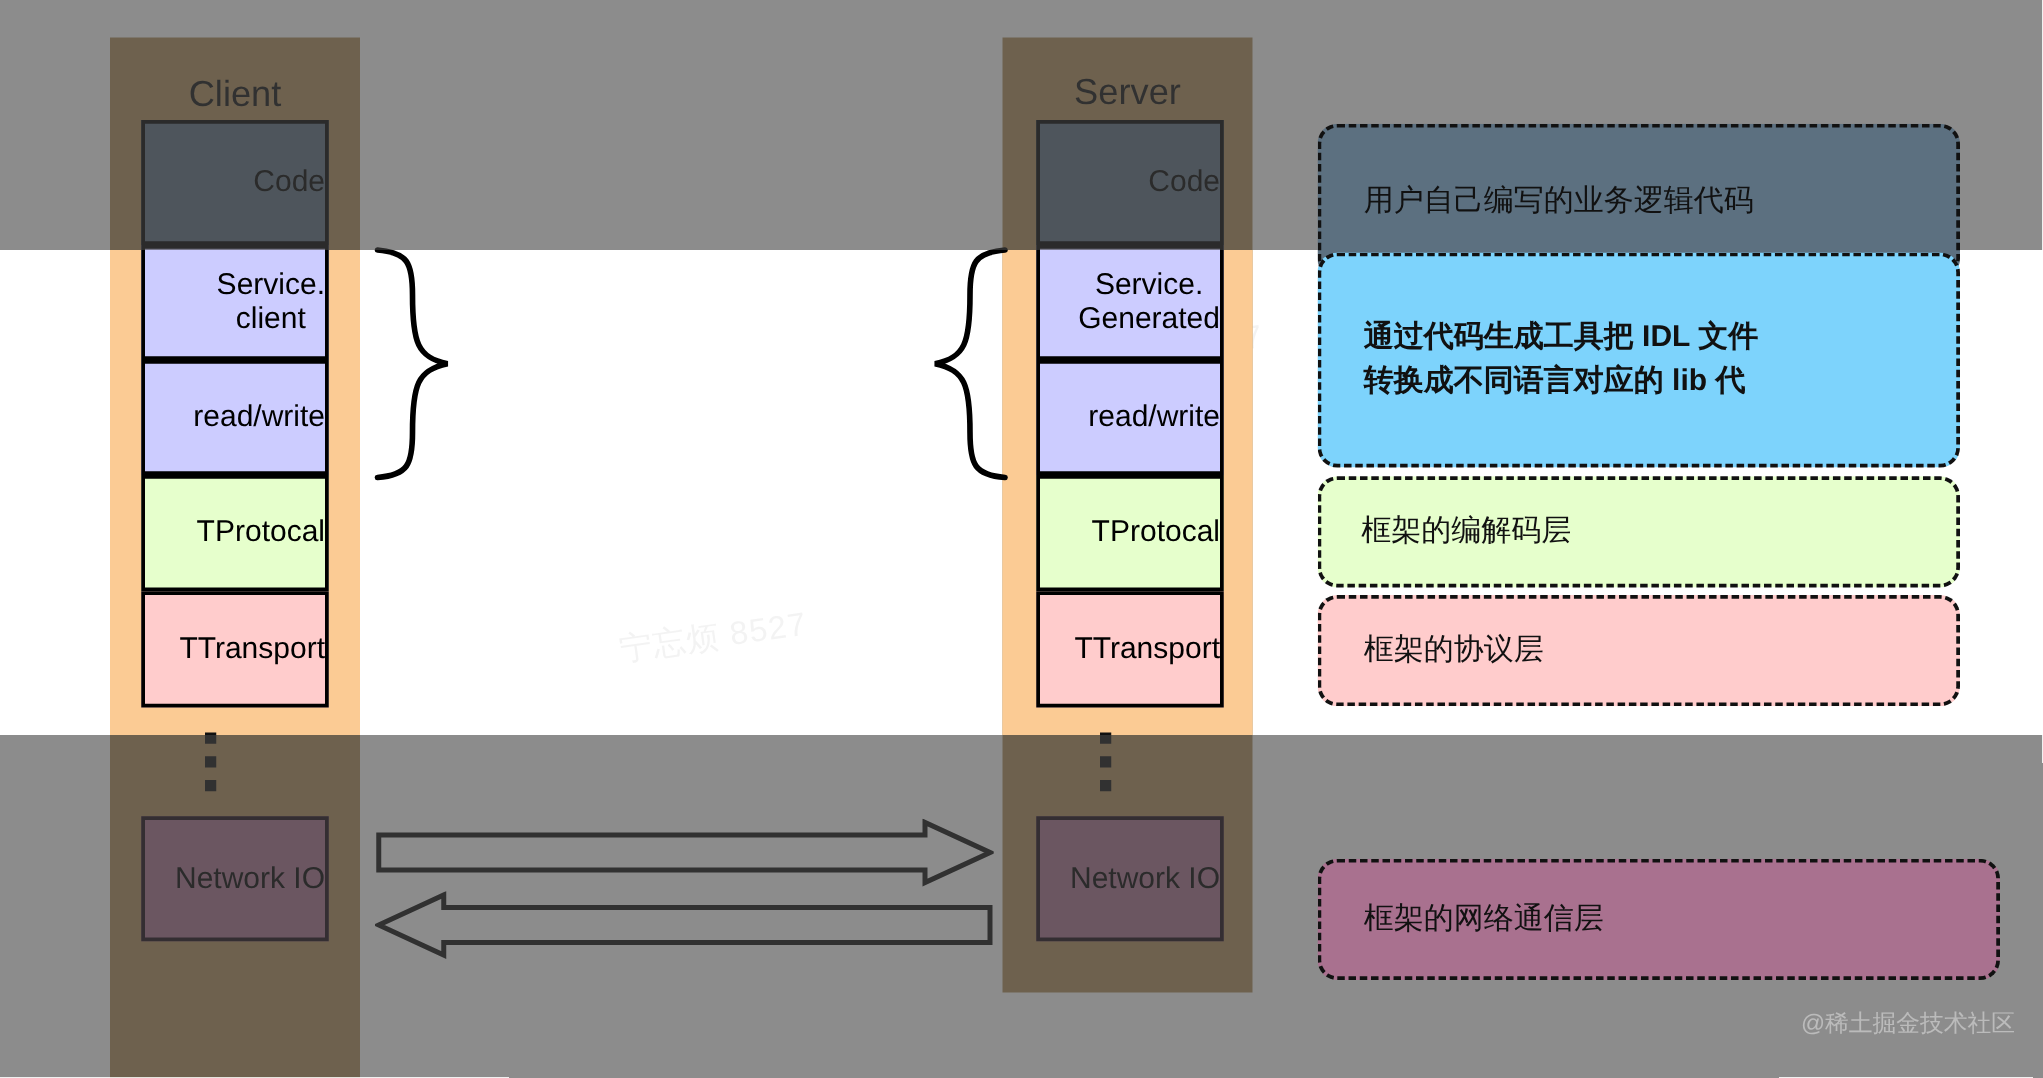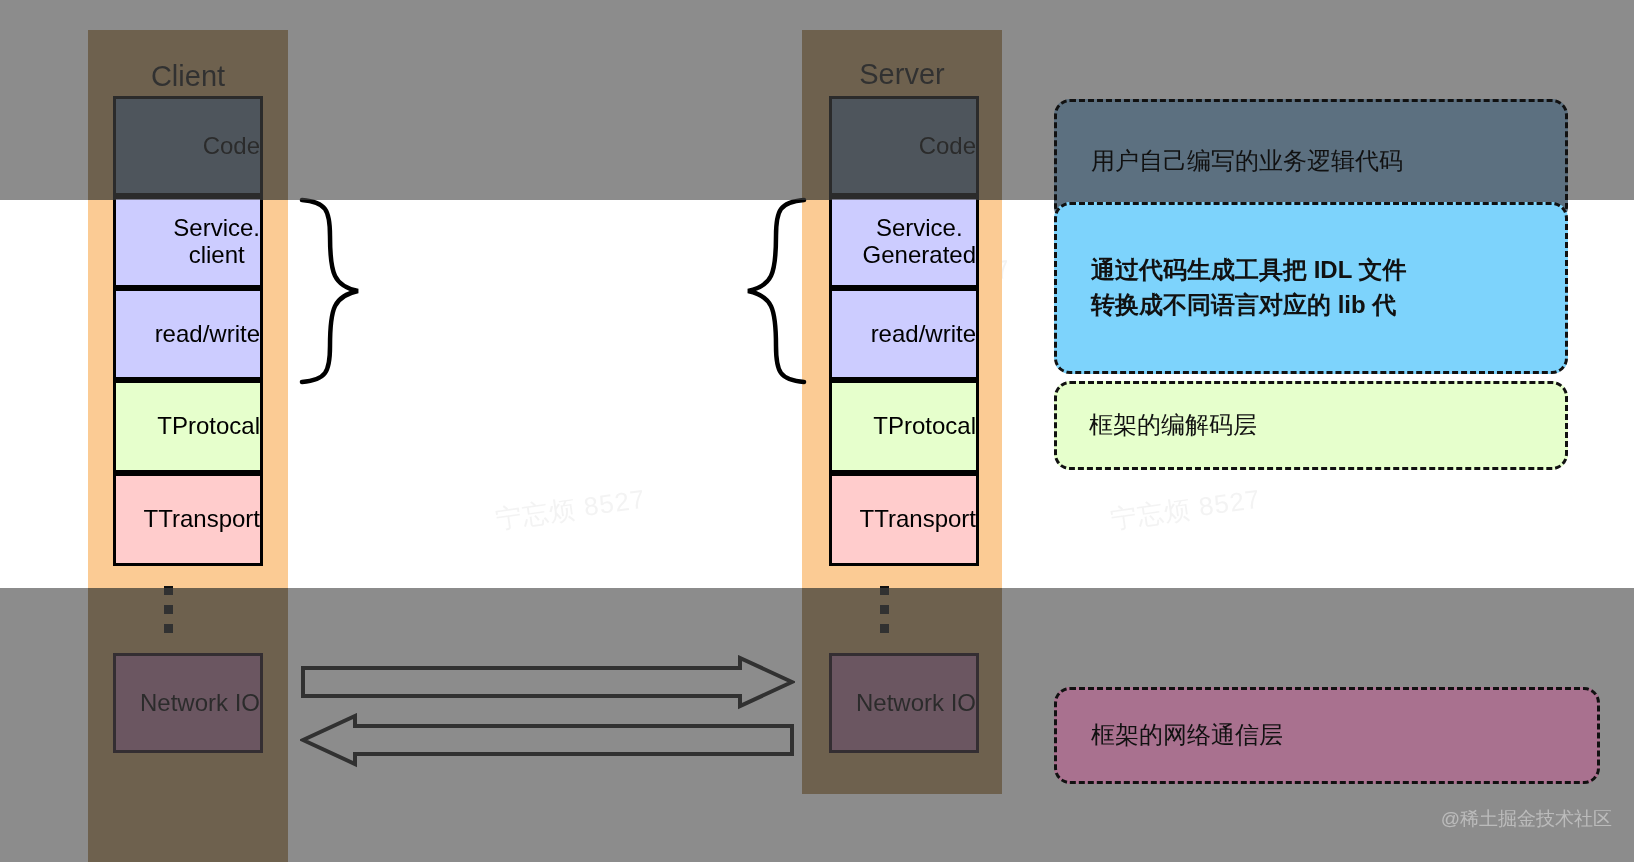--- a/index.html
+++ b/index.html
@@ -196,20 +196,25 @@
       <div>转换成不同语言对应的 lib 代</div>
     </div>
   </div>
 
   <div class="note n-proto" style="left:1054px;top:381px;width:514px;height:89px;">
     <div>
       <div>框架的编解码层</div>
     </div>
   </div>
 
+  <div class="note n-trans" style="left:1054px;top:476px;width:514px;height:89px;">
+    <div>
+      <div>框架的协议层</div>
+    </div>
+  </div>
 
   <div class="note n-net" style="left:1054px;top:687px;width:546px;height:97px;">
     <div>
       <div>框架的网络通信层</div>
     </div>
   </div>
 
   <div id="site-watermark">@稀土掘金技术社区</div>
 
 </div>

